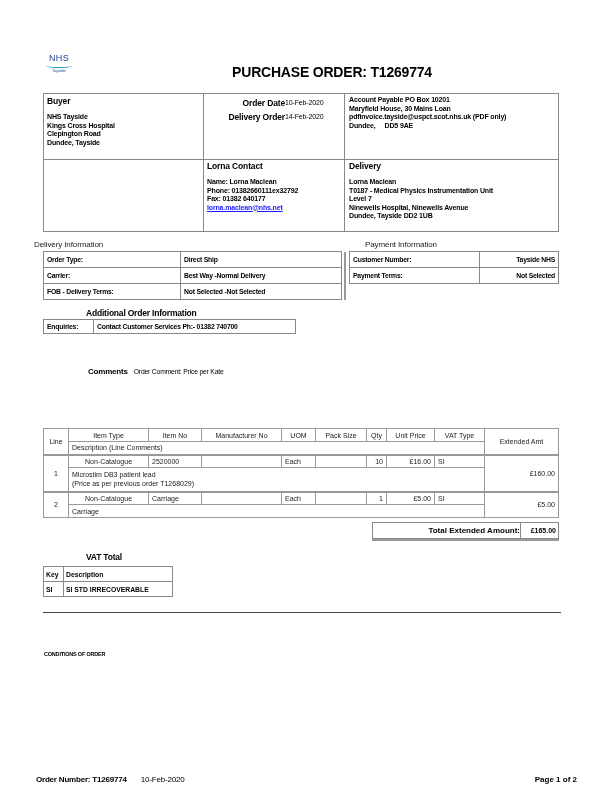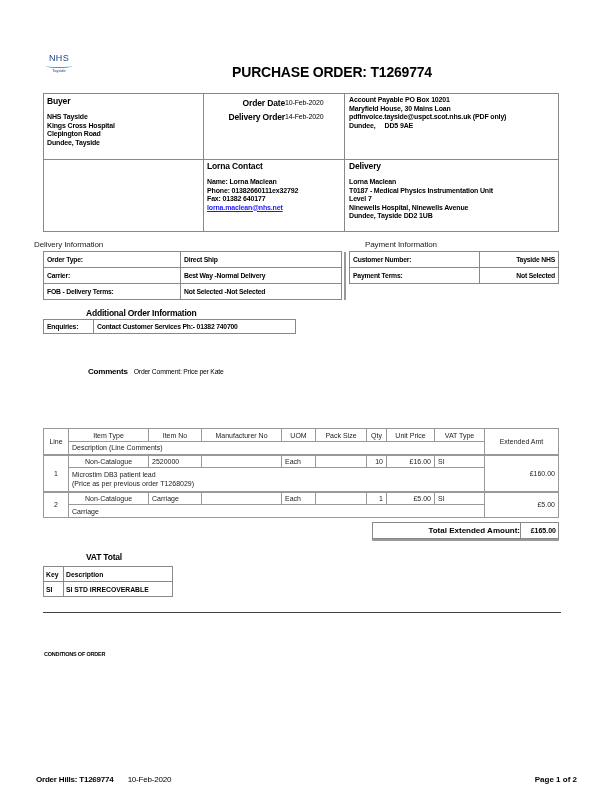--- a/index.html
+++ b/index.html
@@ -238,15 +238,15 @@
     <td>SI</td>
     <td>SI STD IRRECOVERABLE</td>
   </tr>
 </tbody>
   </table>
 
 <div id="hr" class="abs"></div>
 <div id="conditions" class="abs">CONDITIONS OF ORDER</div>
 
 <div id="footer-left" class="abs">
-  <span>Order Hills: T1269774</span><span>10-Feb-2020</span>
+  <span>Order Number: T1269774</span><span>10-Feb-2020</span>
 </div>
 <div id="footer-right" class="abs">Page 1 of 2</div>
 
 </body></html>

